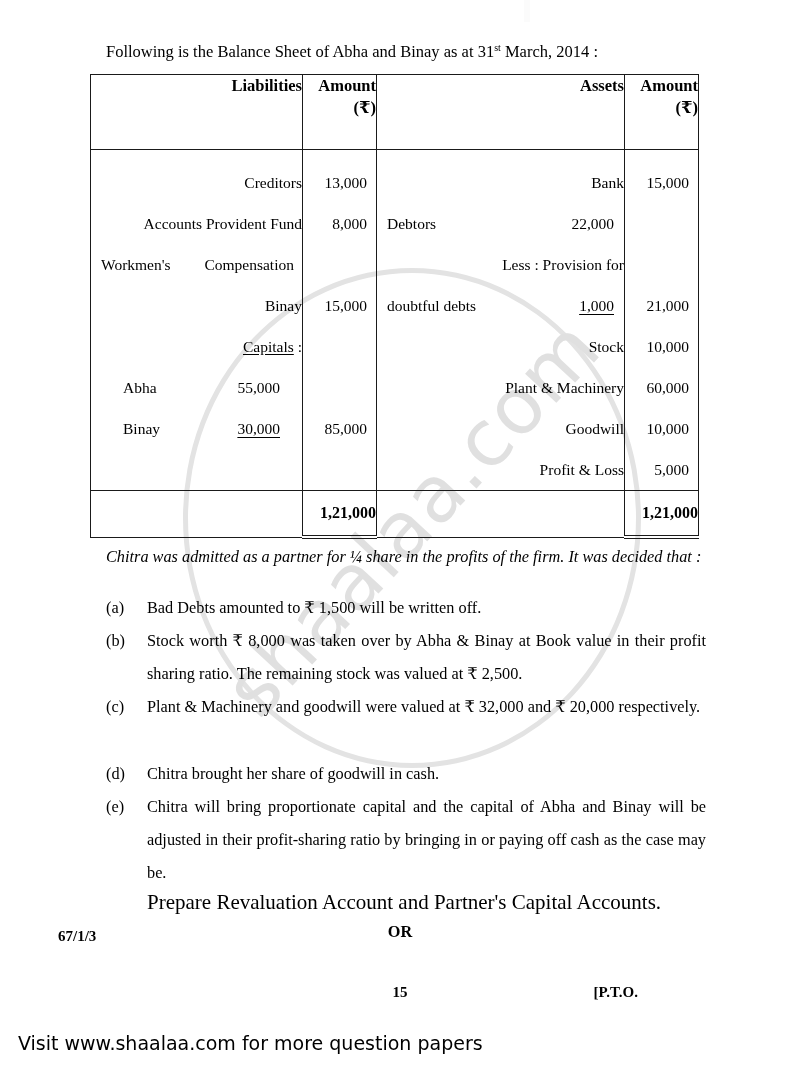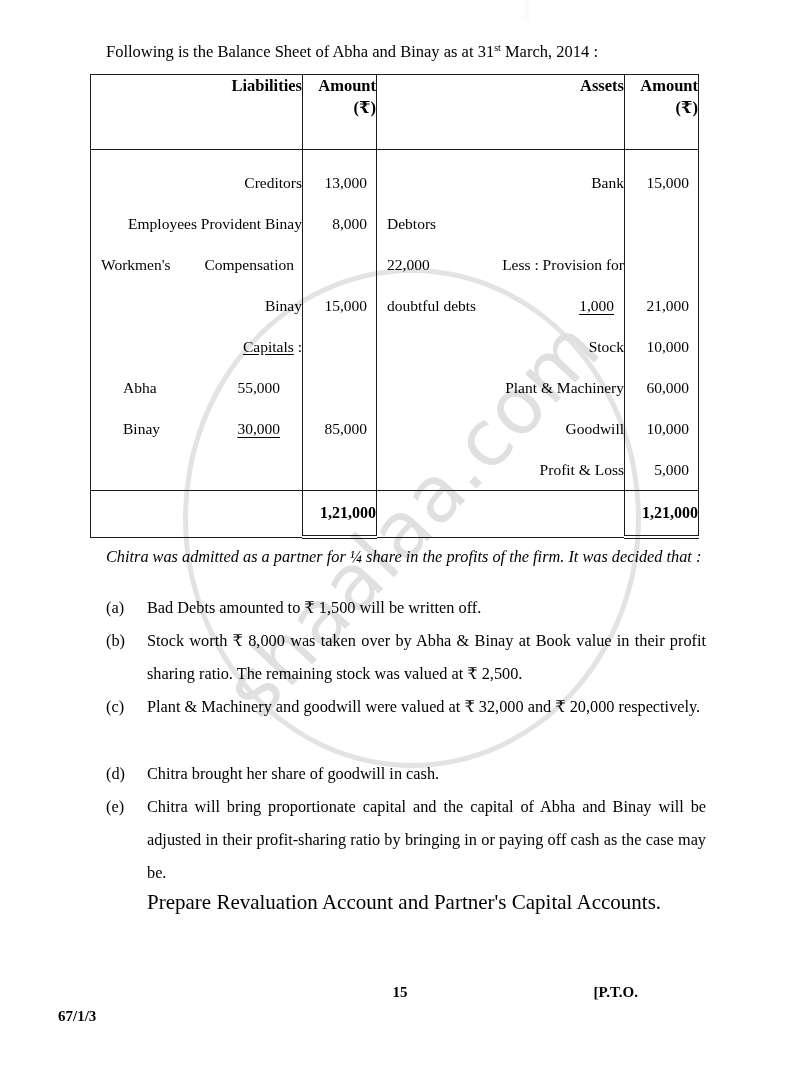--- a/index.html
+++ b/index.html
@@ -205,21 +205,21 @@
     width: 800px;
     text-align: center;
     font-weight: bold;
     font-size: 16.3px;
   }
 
   
   .footer-left {
     position: absolute;
     left: 58px;
-    top: 1008px;
+    top: 928px;
     font-weight: bold;
     font-size: 15px;
     text-align: center;
   }
   .footer-center {
     position: absolute;
     left: 0;
     top: 984px;
     width: 800px;
     text-align: center;
@@ -284,21 +284,21 @@
       <tr>
 
         <td class="body-cell" colspan="2">
           <div class="rowlist">
 
             <div class="entry lbl-pad-l">
               <span>Creditors</span>
             </div>
 
             <div class="entry lbl-pad-l">
-              <span>Employees Provident Binay</span>
+              <span>Accounts Provident Fund</span>
             </div>
 
             <div class="justify-two">
               <span>Workmen's</span>
               <span>Compensation</span>
             </div>
             <div class="entry lbl-pad-l">
               <span>Binay</span>
             </div>
 
@@ -330,21 +330,21 @@
           </div>
         </td>
 
         <td class="body-cell" colspan="2">
           <div class="rowlist">
 
             <div class="entry lbl-pad-l">
               <span>Bank</span>
             </div>
 
-            <div class="justify-two" style="padding-right:10px;flex-direction:column;">
+            <div class="justify-two" style="padding-right:10px;">
               <span>Debtors</span>
               <span>22,000</span>
             </div>
 
             <div class="entry lbl-pad-l">
               <span>Less : Provision for</span>
             </div>
 
             <div class="justify-two" style="padding-right:10px;">
               <span>doubtful debts</span>
@@ -415,19 +415,21 @@
     <div class="list-body nojust">Chitra brought her share of goodwill in cash.</div>
   </div>
 
   <div class="list-item" style="top:790px;">
     <span class="list-marker">(e)</span>
     <div class="list-body">Chitra will bring proportionate capital and the capital of Abha and Binay will be adjusted in their profit-sharing ratio by bringing in or paying off cash as the case may be.</div>
   </div>
 
   <div class="para" style="left:147px; top:886px;">Prepare Revaluation Account and Partner's Capital Accounts.</div>
 
+  <div class="center-or">OR</div>
 
   <div class="footer-left">67/1/3</div>
   <div class="footer-center">15</div>
   <div class="footer-right">[P.T.O.</div>
 
+  <div class="site-footer">Visit www.shaalaa.com for more question papers</div>
 
 </div>
 
 </body></html>

